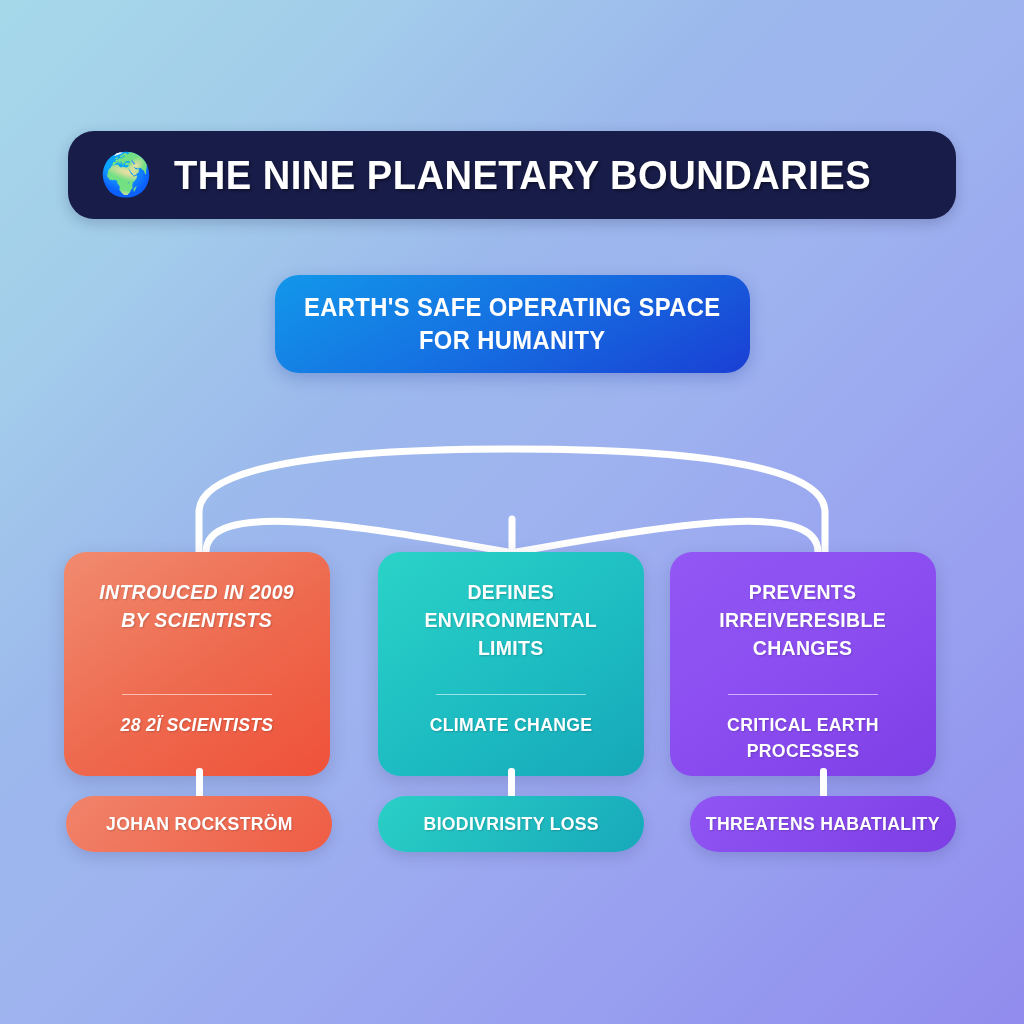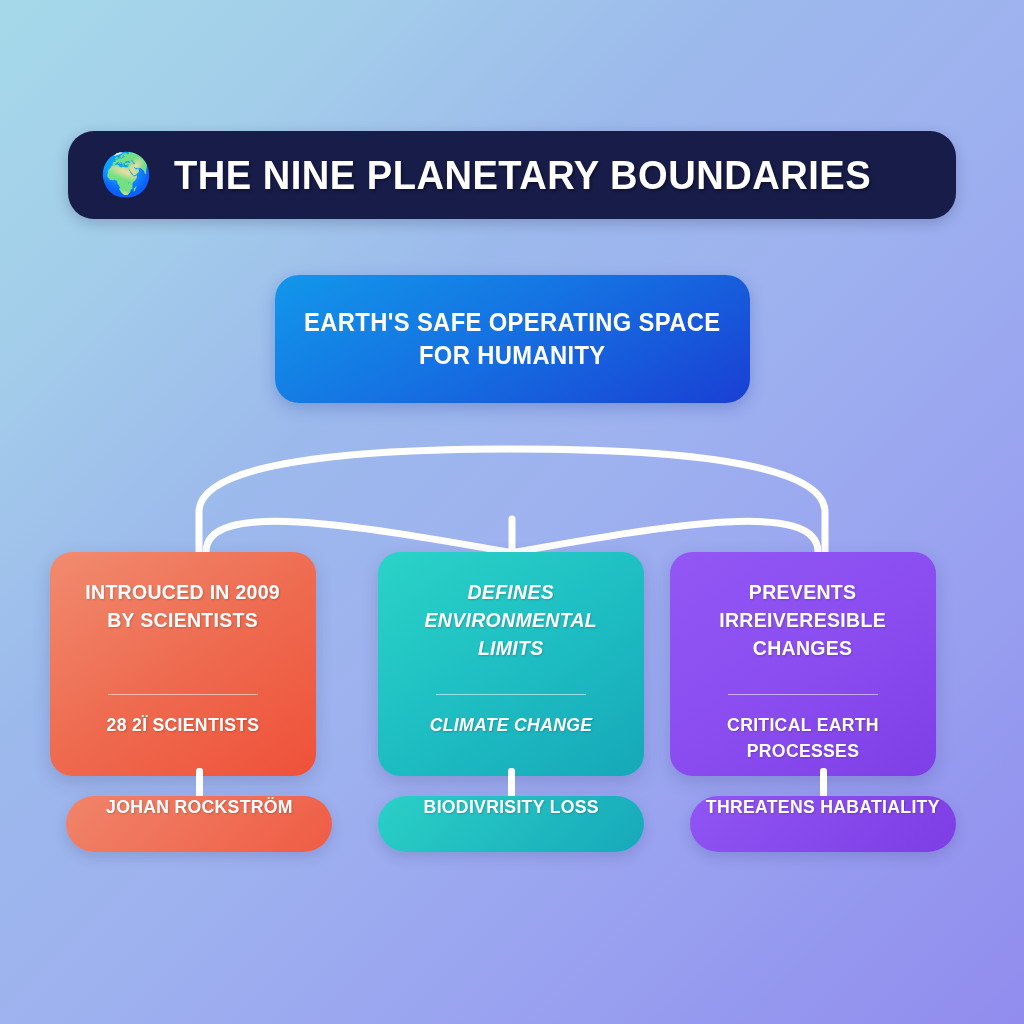--- a/index.html
+++ b/index.html
@@ -58,21 +58,21 @@
     white-space: nowrap;
     text-shadow: 2px 2px 3px rgba(0,0,0,0.35);
   }
 
   
   #subtitle-panel {
     position: absolute;
     left: 275px;
     top: 275px;
     width: 475px;
-    height: 128px;
+    height: 98px;
     border-radius: 24px;
     background: linear-gradient(150deg, #1297ea 0%, #1573e2 45%, #1a3fd4 100%);
     display: flex;
     flex-direction: column;
     align-items: center;
     justify-content: center;
     box-shadow: 0 5px 16px rgba(24, 50, 150, 0.25);
   }
   .subtitle-line {
     color: #ffffff;
@@ -103,22 +103,22 @@
     height: 224px;
     border-radius: 22px;
     box-shadow: 0 6px 18px rgba(40, 40, 90, 0.18);
     display: flex;
     flex-direction: column;
     align-items: center;
     justify-content: flex-start;
     padding-top: 26px;
     box-sizing: border-box;
   }
-  #card-0 { left: 50px;  background: linear-gradient(145deg, #f18b6f 0%, #ee6a4f 52%, #ef5139 100%); }
-  #card-1 { left: 378px; background: linear-gradient(145deg, #2ad3c7 0%, #1dbcc2 55%, #16a8b8 100%); font-style: italic; }
+  #card-0 { left: 64px;  background: linear-gradient(145deg, #f18b6f 0%, #ee6a4f 52%, #ef5139 100%); font-style: italic; }
+  #card-1 { left: 378px; background: linear-gradient(145deg, #2ad3c7 0%, #1dbcc2 55%, #16a8b8 100%); }
   #card-2 { left: 670px; background: linear-gradient(145deg, #9257f5 0%, #8a4cef 55%, #7e3fe6 100%); }
 
   .card-heading {
     color: #ffffff;
     font-size: 21px;
     font-weight: 700;
     letter-spacing: 0.3px;
     line-height: 1.34;
     text-align: center;
     transform: scaleX(0.93);
@@ -162,21 +162,21 @@
   #stub-1 { left: 508px; }
   #stub-2 { left: 820px; }
 
   
   .pill {
     position: absolute;
     top: 796px;
     height: 56px;
     border-radius: 28px;
     display: flex;
-    align-items: flex-start;
+    align-items: center;
     justify-content: center;
     box-shadow: 0 5px 14px rgba(40, 40, 90, 0.16);
   }
   #pill-0 { left: 66px;  width: 266px; background: linear-gradient(135deg, #f0846a 0%, #ef5c44 100%); }
   #pill-1 { left: 378px; width: 266px; background: linear-gradient(135deg, #2ad0c6 0%, #17a8ba 100%); }
   #pill-2 { left: 690px; width: 266px; background: linear-gradient(135deg, #9055f4 0%, #7d3ee4 100%); }
 
   .pill-label {
     color: #ffffff;
     font-size: 19px;

